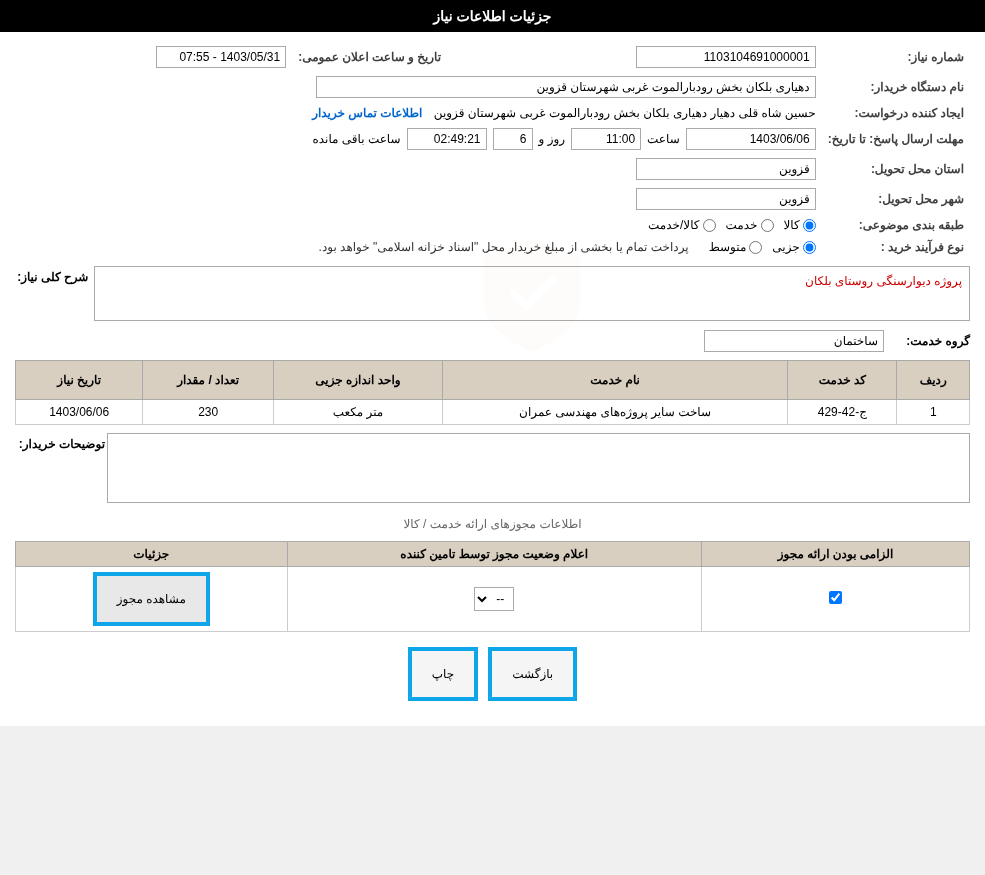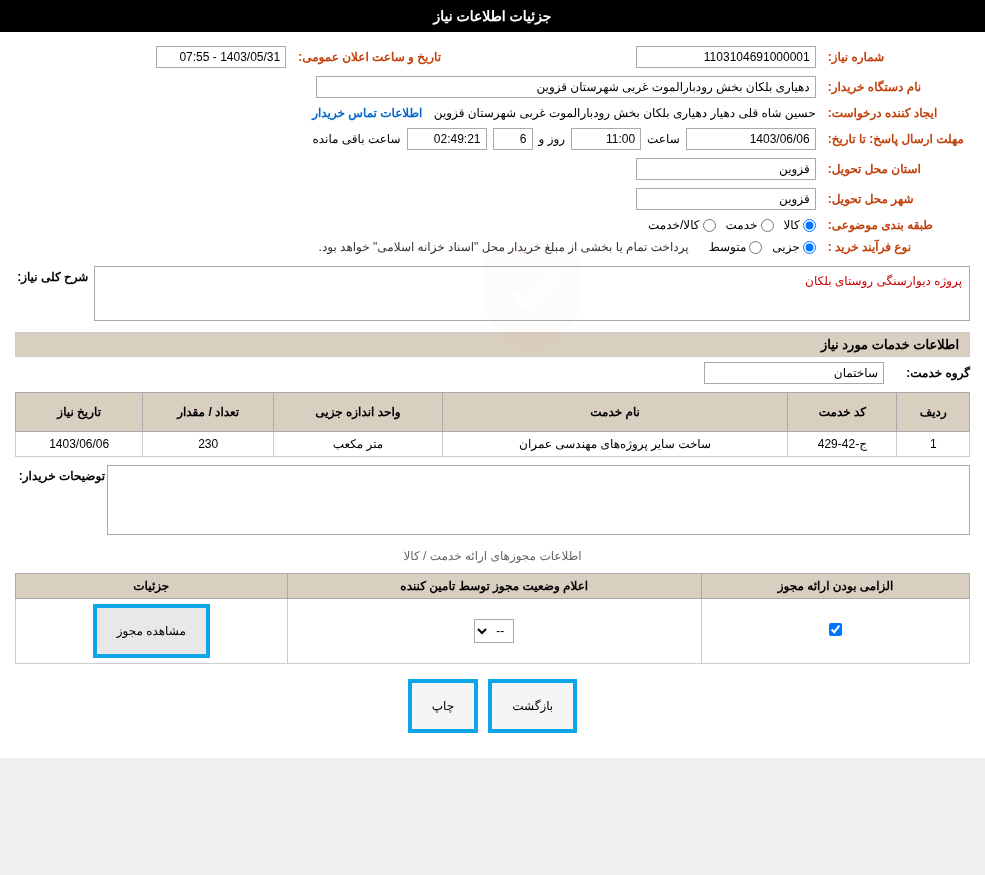--- a/index.html
+++ b/index.html
@@ -30,24 +30,24 @@
       width: 100%;
       border-collapse: collapse;
       margin-bottom: 8px;
     }
     .info-table td {
       padding: 4px 6px;
       vertical-align: middle;
       font-size: 12px;
     }
     .label-cell {
-      color: #c2410c;
+      color: #404040;
       font-weight: bold;
       white-space: nowrap;
-      text-align: left;
+      text-align: right;
       width: 130px;
     }
     .value-cell {
       text-align: right;
     }
     .input-field {
       border: 1px solid #aaa;
       padding: 3px 5px;
       font-size: 12px;
       font-family: Tahoma, Arial, sans-serif;
@@ -337,21 +337,20 @@
             <svg width="120" height="120" viewBox="0 0 100 100" opacity="0.15">
               <path d="M50 5 L90 20 L90 55 C90 75 70 90 50 98 C30 90 10 75 10 55 L10 20 Z" fill="#cc0000" stroke="#cc0000"></path>
               <path d="M35 50 L45 60 L68 38" stroke="#fff" stroke-width="6" fill="none" stroke-linecap="round"></path>
             </svg>
           </div>
         </div>
         <div class="sharh-label">شرح کلی نیاز:</div>
       </div>
     </div>
 
-    <div class="info-section-header">اطلاعات خدمات مورد نیاز</div>
 
     <div class="service-row">
       <div class="service-label">گروه خدمت:</div>
       <input type="text" class="input-field input-medium" value="ساختمان" readonly="" style="">
     </div>
 
     <table class="data-table">
       <thead>
         <tr>
           <th>ردیف</th>

